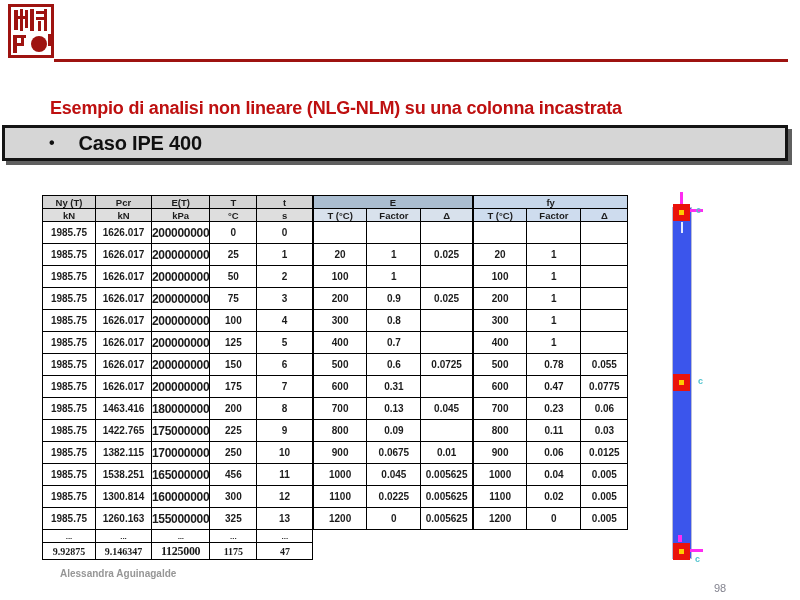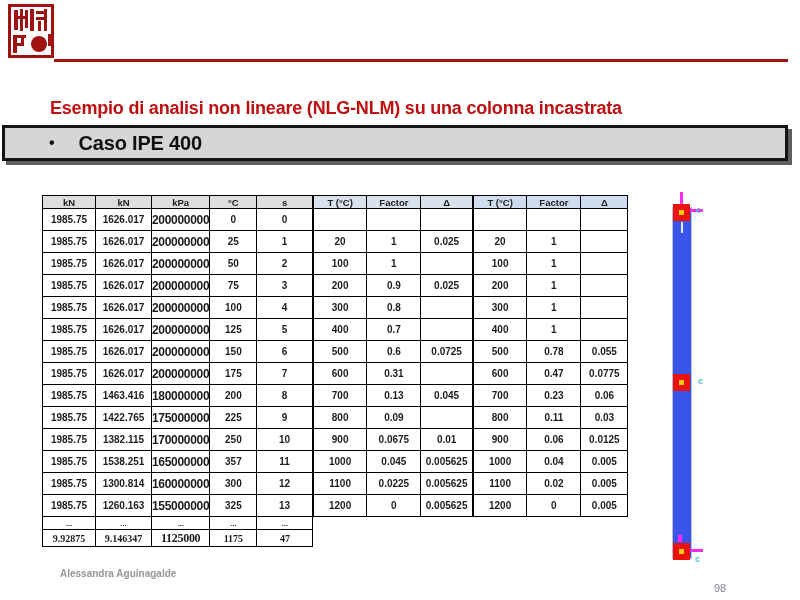--- a/index.html
+++ b/index.html
@@ -119,20 +119,29 @@
         <col style="width:56px">
         <col style="width:54px">
       <col style="width:54px">
         <col style="width:52px">
         <col style="width:54px">
       <col style="width:54px">
         <col style="width:47px">
     </colgroup>
     <thead>
       <tr>
+        <th class="hg">Ny (T)</th>
+        <th class="hg">Pcr</th>
+        <th class="hg">E(T)</th>
+        <th class="hg">T</th>
+        <th class="hg">t</th>
+        <th class="he gsep" colspan="3">E</th>
+        <th class="hf gsep" colspan="3">fy</th>
+      </tr>
+      <tr>
         <th class="ug">kN</th>
         <th class="ug">kN</th>
         <th class="ug">kPa</th>
         <th class="ug">°C</th>
         <th class="ug">s</th>
         <th class="ue gsep">T (°C)</th>
         <th class="ue">Factor</th>
         <th class="ue">Δ</th>
         <th class="uf gsep">T (°C)</th>
         <th class="uf">Factor</th>
@@ -280,21 +289,21 @@
           <td>0.0675</td>
           <td>0.01</td>
           <td class="gsep">900</td>
           <td>0.06</td>
           <td>0.0125</td>
         </tr>
         <tr>
           <td>1985.75</td>
           <td>1538.251</td>
           <td class="tight">165000000</td>
-          <td>357</td>
+          <td>456</td>
           <td>11</td>
           <td class="gsep">1000</td>
           <td>0.045</td>
           <td>0.005625</td>
           <td class="gsep">1000</td>
           <td>0.04</td>
           <td>0.005</td>
         </tr>
         <tr>
           <td>1985.75</td>

